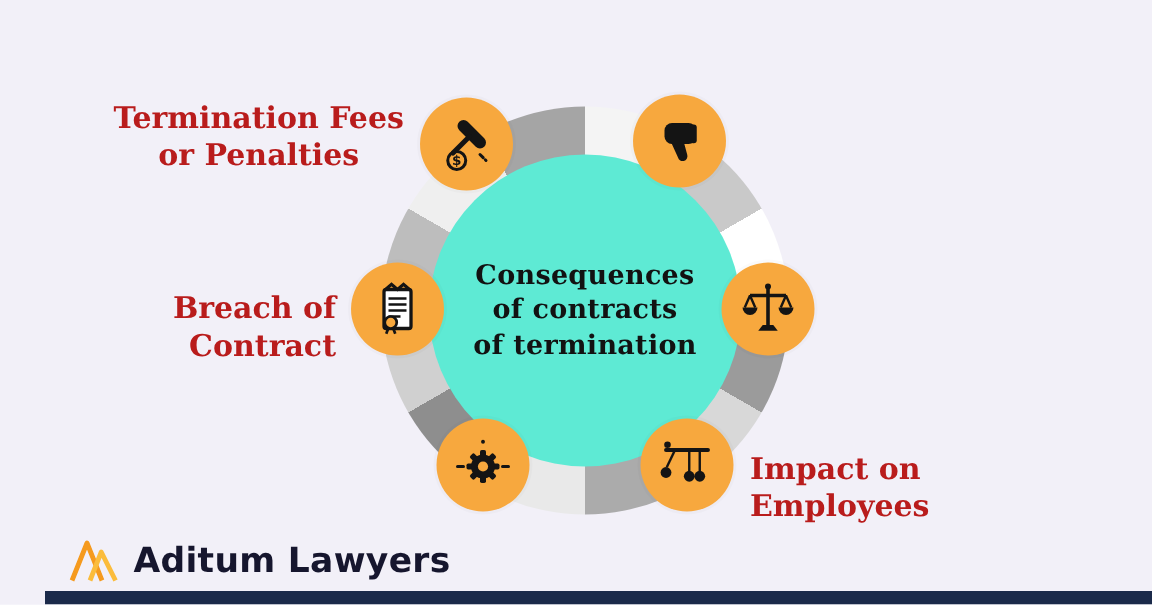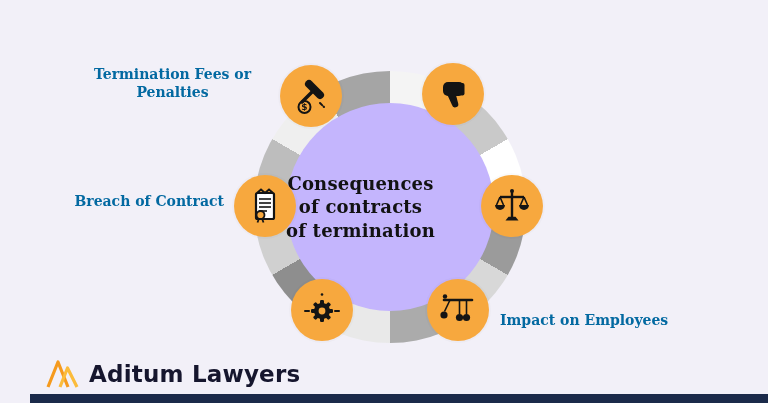--- a/index.html
+++ b/index.html
@@ -24,38 +24,38 @@
       #e9e9e9 180deg 210deg,
       #8e8e8e 210deg 240deg,
       #d0d0d0 240deg 268deg,
       #bdbdbd 268deg 300deg,
       #efefef 300deg 330deg,
       #a5a5a5 330deg 360deg);
   }
   .inner-circle{
     position:absolute;left:286px;top:103px;
     width:208px;height:208px;border-radius:50%;
-    background:#c4b5fd;
-    display:flex;align-items:center;justify-content:flex-start;
+    background:#5eead4;
+    display:flex;align-items:center;justify-content:center;
   }
   .center-title{
     text-align:center;
     font-size:18px;font-weight:700;color:#121212;
     line-height:1.28;letter-spacing:.2px;
   }
   .node{
     position:absolute;width:62px;height:62px;border-radius:50%;
     background:#F7A83E;
     display:flex;align-items:center;justify-content:center;
     box-shadow:0 0 0 2px rgba(0,0,0,0.02);
   }
   .node svg{display:block;}
   .label{
     position:absolute;
-    font-size:14px;font-weight:700;color:#0369a1;
+    font-size:20px;font-weight:700;color:#b91c1c;
     line-height:1.25;
   }
   .t-center{text-align:center;}
   .t-right{text-align:right;}
   .t-left{text-align:left;}
   .logo{
     position:absolute;left:45px;top:359px;
     display:flex;align-items:center;gap:8px;
   }
   .logo-text{
@@ -153,21 +153,21 @@
       <line x1="6" y1="10" x2="34" y2="10" stroke="#141414" stroke-width="2.6" stroke-linecap="round"></line>
       <circle cx="7" cy="6.5" r="2.2" fill="#141414"></circle>
       <line x1="21.5" y1="10" x2="21.5" y2="24" stroke="#141414" stroke-width="1.6"></line>
       <line x1="28.5" y1="10" x2="28.5" y2="24" stroke="#141414" stroke-width="1.6"></line>
       <line x1="12" y1="10" x2="6.5" y2="21.5" stroke="#141414" stroke-width="1.6"></line>
       <circle cx="21.5" cy="27.5" r="3.6" fill="#141414"></circle>
       <circle cx="28.5" cy="27.5" r="3.6" fill="#141414"></circle>
       <circle cx="6" cy="25" r="3.6" fill="#141414"></circle>
     </svg>
   </div>
-  <div class="label t-left" style="left:500px;top:312px;width:230px;">Impact on Employees</div>
+  <div class="label t-left" style="left:500px;top:300px;width:230px;">Impact on Employees</div>
 
   <div class="logo">
     <svg width="36" height="30" viewBox="0 0 36 30">
       <path d="M3 28 L13 3 L23 28" fill="none" stroke="#F59A1E" stroke-width="3.2" stroke-linejoin="round"></path>
       <path d="M15 28 L22.5 9 L32 28" fill="none" stroke="#FBBC3C" stroke-width="3.2" stroke-linejoin="round"></path>
     </svg>
     <span class="logo-text">Aditum Lawyers</span>
   </div>
 
   <div class="footer-bar"></div>

